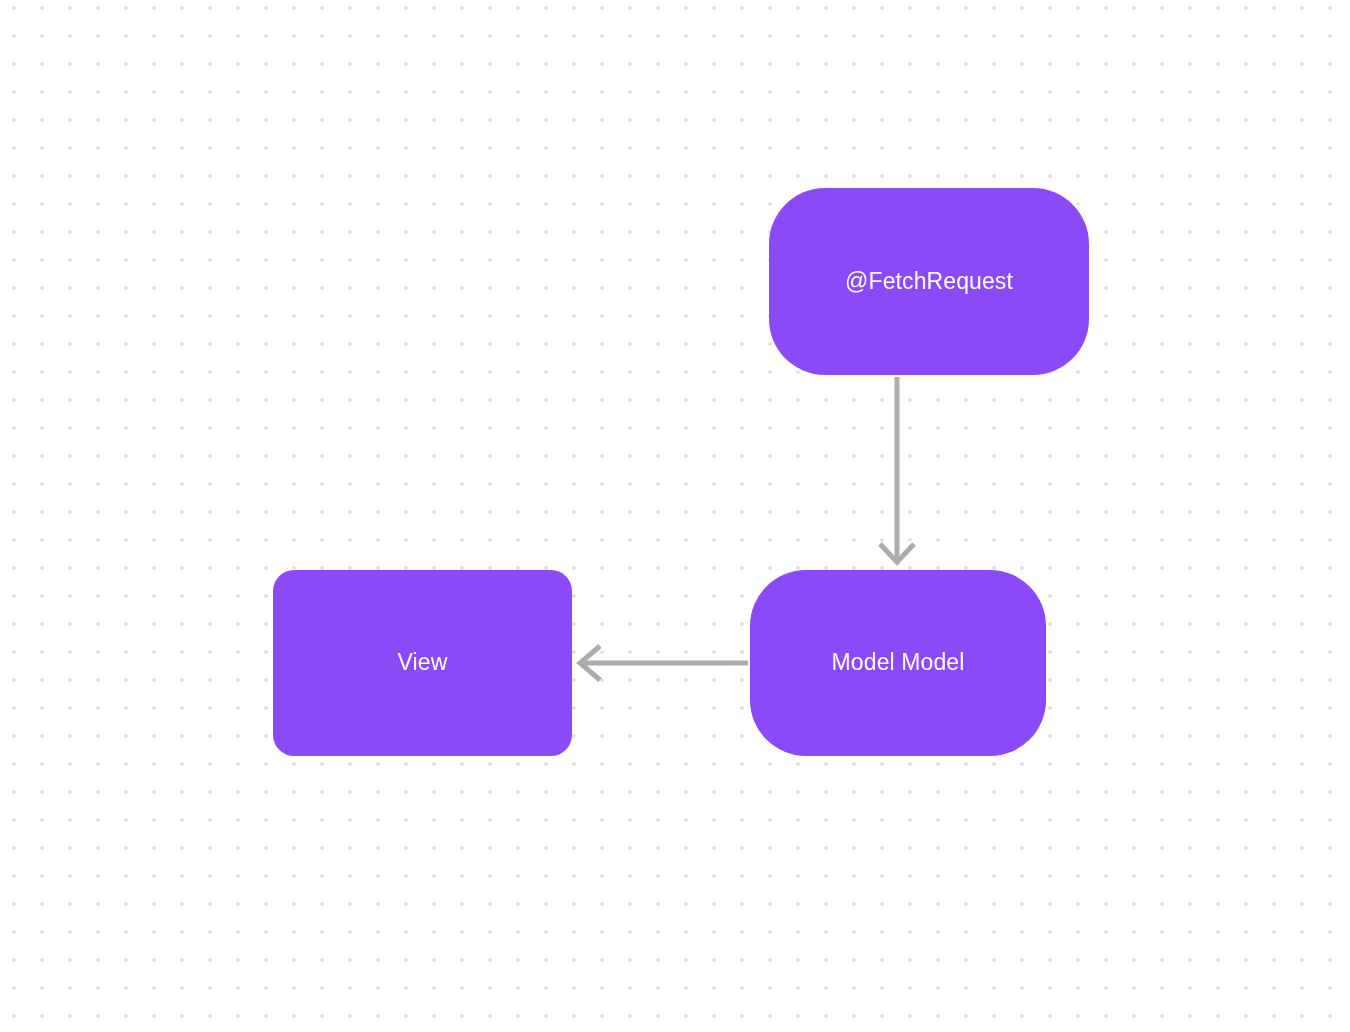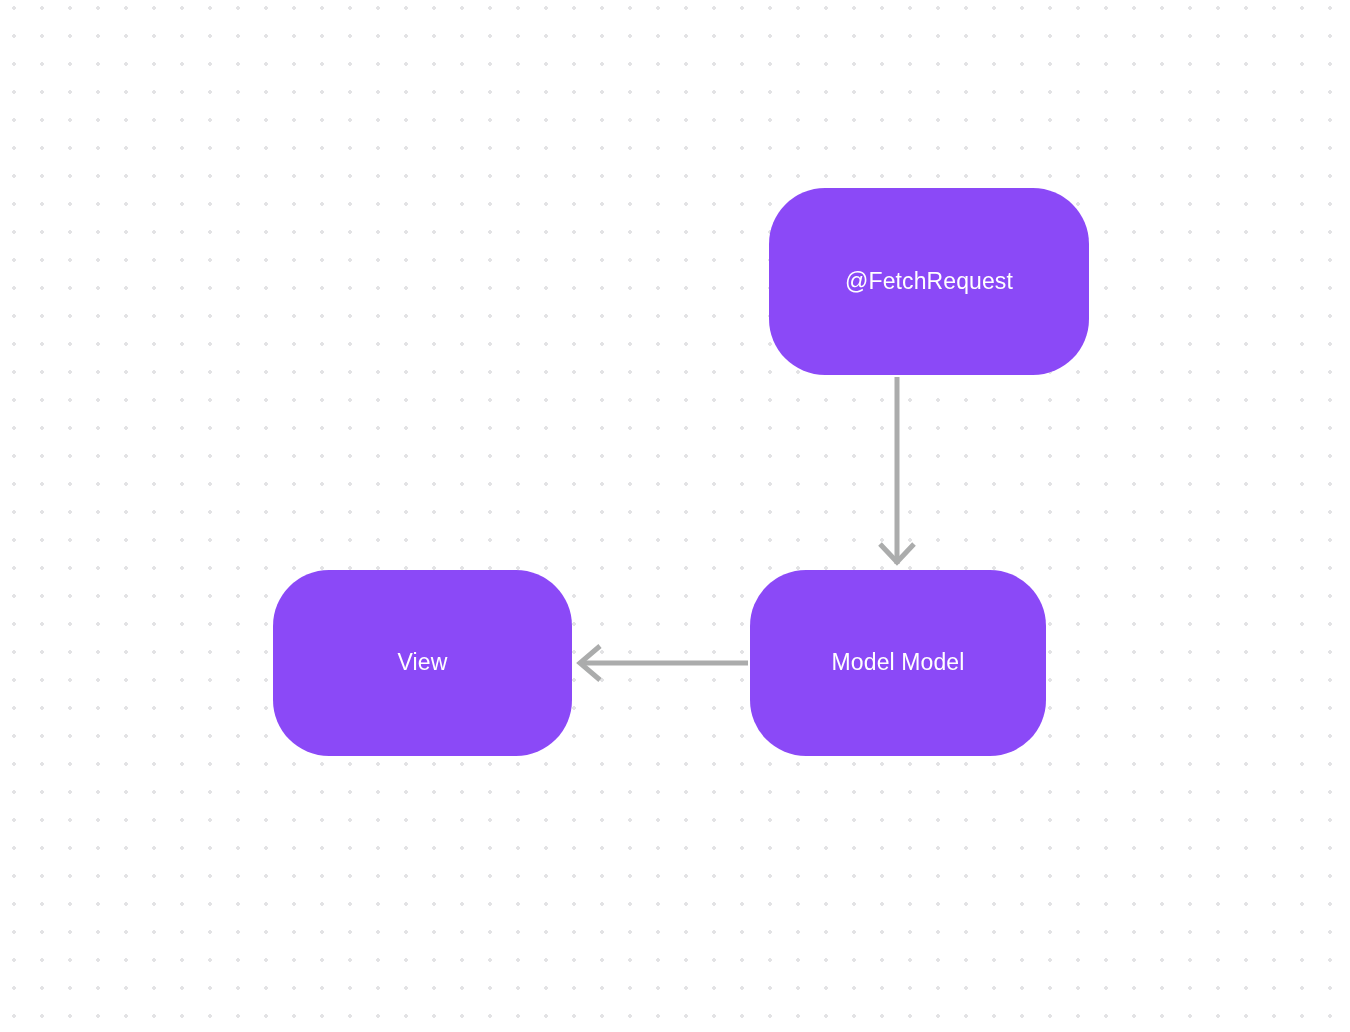--- a/index.html
+++ b/index.html
@@ -56,20 +56,21 @@
     top: 188px;
     width: 320px;
     height: 187px;
     margin-left: 32px;
   }
   #node-view {
     left: 273px;
     top: 570px;
     width: 299px;
     height: 186px;
+    border-radius: 21px;
   }
   #node-viewmodel {
     left: 750px;
     top: 570px;
     width: 296px;
     height: 186px;
   }
 </style>
 </head>
 <body>

